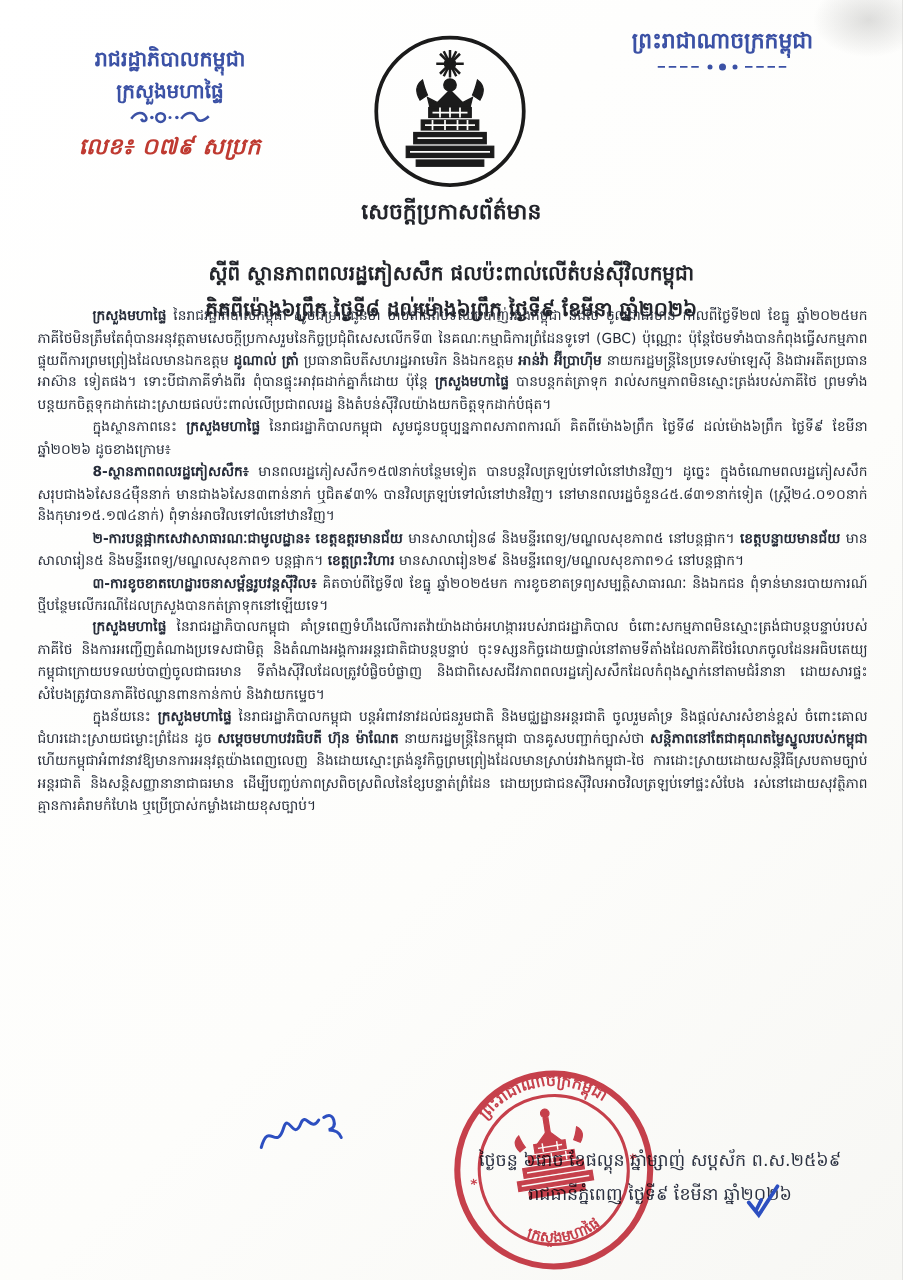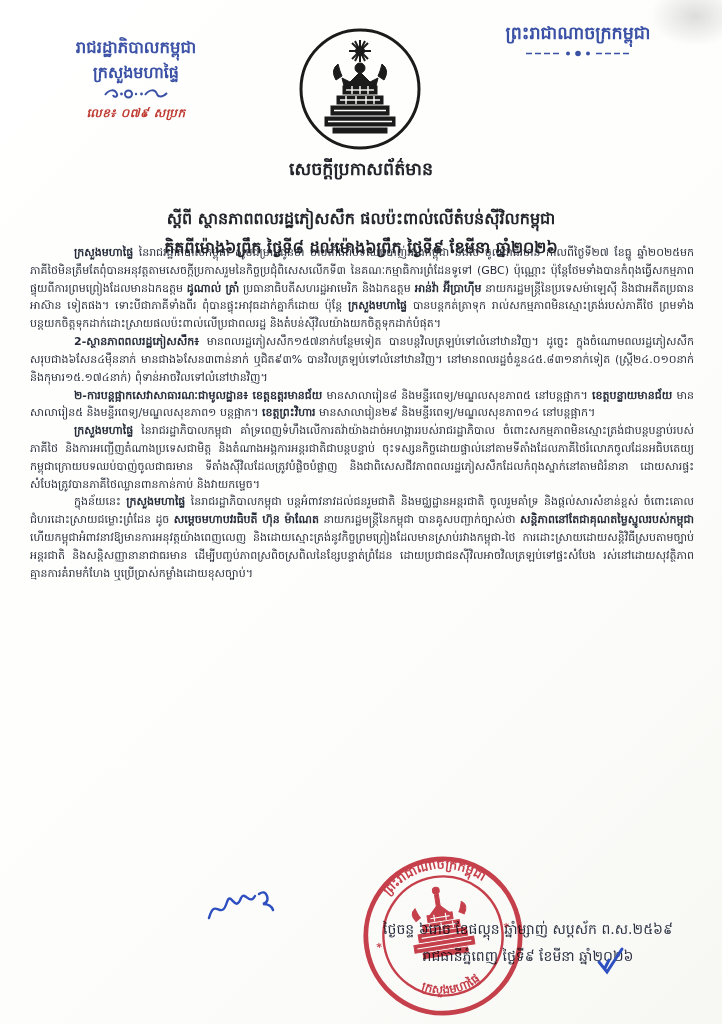--- a/index.html
+++ b/index.html
@@ -21,21 +21,21 @@
     background:radial-gradient(ellipse at center, rgba(160,160,158,.35), rgba(160,160,158,0) 70%);
   }
   
   .header-left {
     position:absolute; left:30px; top:36px; width:212px; text-align:center;
     color:#3b51a5;
   }
   .header-left .gov { font-size:16.5px; font-weight:bold; line-height:1.5; }
   .header-left .min { font-size:16px; font-weight:bold; line-height:1.45; }
   .flourish { display:block; margin:3px auto 2px; }
-  .ref-number { margin-top:5px; font-size:12px; color:#bf3a31; font-style:italic; font-weight:bold; letter-spacing:.5px; }
+  .ref-number { margin-top:5px; font-size:18px; color:#bf3a31; font-style:italic; font-weight:bold; letter-spacing:.5px; }
   .emblem-wrap { position:absolute; left:296px; top:24px; width:128px; height:130px; }
   .header-right {
     position:absolute; left:450px; top:20px; width:256px; text-align:center;
     color:#3b51a5;
   }
   .header-right .kingdom { font-size:17.5px; font-weight:bold; line-height:1.5; }
   .header-right .motto { font-size:14.5px; font-weight:bold; line-height:1.6; }
   
   .title-block { position:absolute; left:0; top:158px; width:722px; text-align:center; color:#23252b; }
   .title-block .t1 { font-size:17.5px; font-weight:bold; margin-bottom:6px; }
@@ -125,22 +125,24 @@
   </div>
 
   <div class="title-block">
     <div class="t1">សេចក្តីប្រកាសព័ត៌មាន</div>
     <div class="t2">ស្តីពី ស្ថានភាពពលរដ្ឋភៀសសឹក ផលប៉ះពាល់លើតំបន់ស៊ីវិលកម្ពុជា</div>
     <div class="t3">គិតពីម៉ោង៦ព្រឹក ថ្ងៃទី៨ ដល់ម៉ោង៦ព្រឹក ថ្ងៃទី៩ ខែមីនា ឆ្នាំ២០២៦</div>
   </div>
 
   <div class="body-text">
       <p class="para"><span class="bold">ក្រសួងមហាផ្ទៃ</span><span> នៃរាជរដ្ឋាភិបាលកម្ពុជា សូមជម្រាបជូនថា ចាប់តាំងពីបទឈប់បាញ់រវាងកម្ពុជា និងថៃ ចូលជាធរមាន កាលពីថ្ងៃទី២៧ ខែធ្នូ ឆ្នាំ២០២៥មក ភាគីថៃមិនត្រឹមតែពុំបានអនុវត្តតាមសេចក្តីប្រកាសរួមនៃកិច្ចប្រជុំពិសេសលើកទី៣ នៃគណៈកម្មាធិការព្រំដែនទូទៅ (GBC) ប៉ុណ្ណោះ ប៉ុន្តែថែមទាំងបានកំពុងធ្វើសកម្មភាពផ្ទុយពីការព្រមព្រៀងដែលមានឯកឧត្តម </span><span class="bold">ដូណាល់ ត្រាំ</span><span> ប្រធានាធិបតីសហរដ្ឋអាមេរិក និងឯកឧត្តម </span><span class="bold">អាន់វ៉ា អ៊ីប្រាហ៊ីម</span><span> នាយករដ្ឋមន្ត្រីនៃប្រទេសម៉ាឡេស៊ី និងជាអតីតប្រធានអាស៊ាន ទៀតផង។ ទោះបីជាភាគីទាំងពីរ ពុំបានផ្ទុះអាវុធដាក់គ្នាក៏ដោយ ប៉ុន្តែ </span><span class="bold">ក្រសួងមហាផ្ទៃ</span><span> បានបន្តកត់ត្រាទុក រាល់សកម្មភាពមិនស្មោះត្រង់របស់ភាគីថៃ ព្រមទាំងបន្តយកចិត្តទុកដាក់ដោះស្រាយផលប៉ះពាល់លើប្រជាពលរដ្ឋ និងតំបន់ស៊ីវិលយ៉ាងយកចិត្តទុកដាក់បំផុត។</span></p>
-      <p class="para"><span class="bold">2-ស្ថានភាពពលរដ្ឋភៀសសឹក៖</span><span> មានពលរដ្ឋភៀសសឹក១៥៧នាក់បន្ថែមទៀត បានបន្តវិលត្រឡប់ទៅលំនៅឋានវិញ។ ដូច្នេះ ក្នុងចំណោមពលរដ្ឋភៀសសឹកសរុបជាង៦សែន៤ម៉ឺននាក់ មានជាង៦សែន៣ពាន់នាក់ ឬជិត៩៣% បានវិលត្រឡប់ទៅលំនៅឋានវិញ។ នៅមានពលរដ្ឋចំនួន៤៥.៨៣១នាក់ទៀត (ស្ត្រី២៤.០១០នាក់ និងកុមារ១៥.១៧៤នាក់) ពុំទាន់អាចវិលទៅលំនៅឋានវិញ។</span></p>
+      <p class="para"><span>ក្នុងស្ថានភាពនេះ </span><span class="bold">ក្រសួងមហាផ្ទៃ</span><span> នៃរាជរដ្ឋាភិបាលកម្ពុជា សូមជូនបច្ចុប្បន្នភាពសភាពការណ៍ គិតពីម៉ោង៦ព្រឹក ថ្ងៃទី៨ ដល់ម៉ោង៦ព្រឹក ថ្ងៃទី៩ ខែមីនា ឆ្នាំ២០២៦ ដូចខាងក្រោម៖</span></p>
+      <p class="para"><span class="bold">8-ស្ថានភាពពលរដ្ឋភៀសសឹក៖</span><span> មានពលរដ្ឋភៀសសឹក១៥៧នាក់បន្ថែមទៀត បានបន្តវិលត្រឡប់ទៅលំនៅឋានវិញ។ ដូច្នេះ ក្នុងចំណោមពលរដ្ឋភៀសសឹកសរុបជាង៦សែន៤ម៉ឺននាក់ មានជាង៦សែន៣ពាន់នាក់ ឬជិត៩៣% បានវិលត្រឡប់ទៅលំនៅឋានវិញ។ នៅមានពលរដ្ឋចំនួន៤៥.៨៣១នាក់ទៀត (ស្ត្រី២៤.០១០នាក់ និងកុមារ១៥.១៧៤នាក់) ពុំទាន់អាចវិលទៅលំនៅឋានវិញ។</span></p>
       <p class="para"><span class="bold">២-ការបន្តផ្អាកសេវាសាធារណៈជាមូលដ្ឋាន៖</span><span> </span><span class="bold">ខេត្តឧត្តរមានជ័យ</span><span> មានសាលារៀន៨ និងមន្ទីរពេទ្យ/មណ្ឌលសុខភាព៥ នៅបន្តផ្អាក។ </span><span class="bold">ខេត្តបន្ទាយមានជ័យ</span><span> មានសាលារៀន៥ និងមន្ទីរពេទ្យ/មណ្ឌលសុខភាព១ បន្តផ្អាក។ </span><span class="bold">ខេត្តព្រះវិហារ</span><span> មានសាលារៀន២៩ និងមន្ទីរពេទ្យ/មណ្ឌលសុខភាព១៤ នៅបន្តផ្អាក។</span></p>
+      <p class="para"><span class="bold">៣-ការខូចខាតហេដ្ឋារចនាសម្ព័ន្ធរូបវន្តស៊ីវិល៖</span><span> គិតចាប់ពីថ្ងៃទី៧ ខែធ្នូ ឆ្នាំ២០២៥មក ការខូចខាតទ្រព្យសម្បត្តិសាធារណៈ និងឯកជន ពុំទាន់មានរបាយការណ៍ថ្មីបន្ថែមលើករណីដែលក្រសួងបានកត់ត្រាទុកនៅឡើយទេ។</span></p>
       <p class="para"><span class="bold">ក្រសួងមហាផ្ទៃ</span><span> នៃរាជរដ្ឋាភិបាលកម្ពុជា គាំទ្រពេញទំហឹងលើការតវ៉ាយ៉ាងដាច់អហង្ការរបស់រាជរដ្ឋាភិបាល ចំពោះសកម្មភាពមិនស្មោះត្រង់ជាបន្តបន្ទាប់របស់ភាគីថៃ និងការអញ្ជើញតំណាងប្រទេសជាមិត្ត និងតំណាងអង្គការអន្តរជាតិជាបន្តបន្ទាប់ ចុះទស្សនកិច្ចដោយផ្ទាល់នៅតាមទីតាំងដែលភាគីថៃរំលោភចូលដែនអធិបតេយ្យកម្ពុជាក្រោយបទឈប់បាញ់ចូលជាធរមាន ទីតាំងស៊ីវិលដែលត្រូវបំផ្លិចបំផ្លាញ និងជាពិសេសជីវភាពពលរដ្ឋភៀសសឹកដែលកំពុងស្នាក់នៅតាមជំរំនានា ដោយសារផ្ទះសំបែងត្រូវបានភាគីថៃឈ្លានពានកាន់កាប់ និងវាយកម្ទេច។</span></p>
       <p class="para"><span>ក្នុងន័យនេះ </span><span class="bold">ក្រសួងមហាផ្ទៃ</span><span> នៃរាជរដ្ឋាភិបាលកម្ពុជា បន្តអំពាវនាវដល់ជនរួមជាតិ និងមជ្ឈដ្ឋានអន្តរជាតិ ចូលរួមគាំទ្រ និងផ្តល់សារសំខាន់ខ្ពស់ ចំពោះគោលជំហរដោះស្រាយជម្លោះព្រំដែន ដូច </span><span class="bold">សម្តេចមហាបវរធិបតី ហ៊ុន ម៉ាណែត</span><span> នាយករដ្ឋមន្ត្រីនៃកម្ពុជា បានគូសបញ្ជាក់ច្បាស់ថា </span><span class="bold">សន្តិភាពនៅតែជាគុណតម្លៃស្នូលរបស់កម្ពុជា</span><span> ហើយកម្ពុជាអំពាវនាវឱ្យមានការអនុវត្តយ៉ាងពេញលេញ និងដោយស្មោះត្រង់នូវកិច្ចព្រមព្រៀងដែលមានស្រាប់រវាងកម្ពុជា-ថៃ ការដោះស្រាយដោយសន្តិវិធីស្របតាមច្បាប់អន្តរជាតិ និងសន្តិសញ្ញានានាជាធរមាន ដើម្បីបញ្ចប់ភាពស្រពិចស្រពិលនៃខ្សែបន្ទាត់ព្រំដែន ដោយប្រជាជនស៊ីវិលអាចវិលត្រឡប់ទៅផ្ទះសំបែង រស់នៅដោយសុវត្ថិភាព គ្មានការគំរាមកំហែង ឬប្រើប្រាស់កម្លាំងដោយខុសច្បាប់។</span></p>
     </div>
 
   <svg class="signature" width="82" height="44" viewBox="0 0 82 44">
     <path d="M4,30 C10,8 16,34 22,14 C26,2 30,26 36,10 C40,2 44,18 50,8 M54,6 q6,-4 8,2 q2,6 -4,8 q8,0 10,6" fill="none" stroke="#2d4fc0" stroke-width="2.4" stroke-linecap="round"></path>
   </svg>
 
   <div class="date-block">
     <div>ថ្ងៃចន្ទ ៦រោច ខែផល្គុន ឆ្នាំម្សាញ់ សប្តស័ក ព.ស.២៥៦៩</div>

